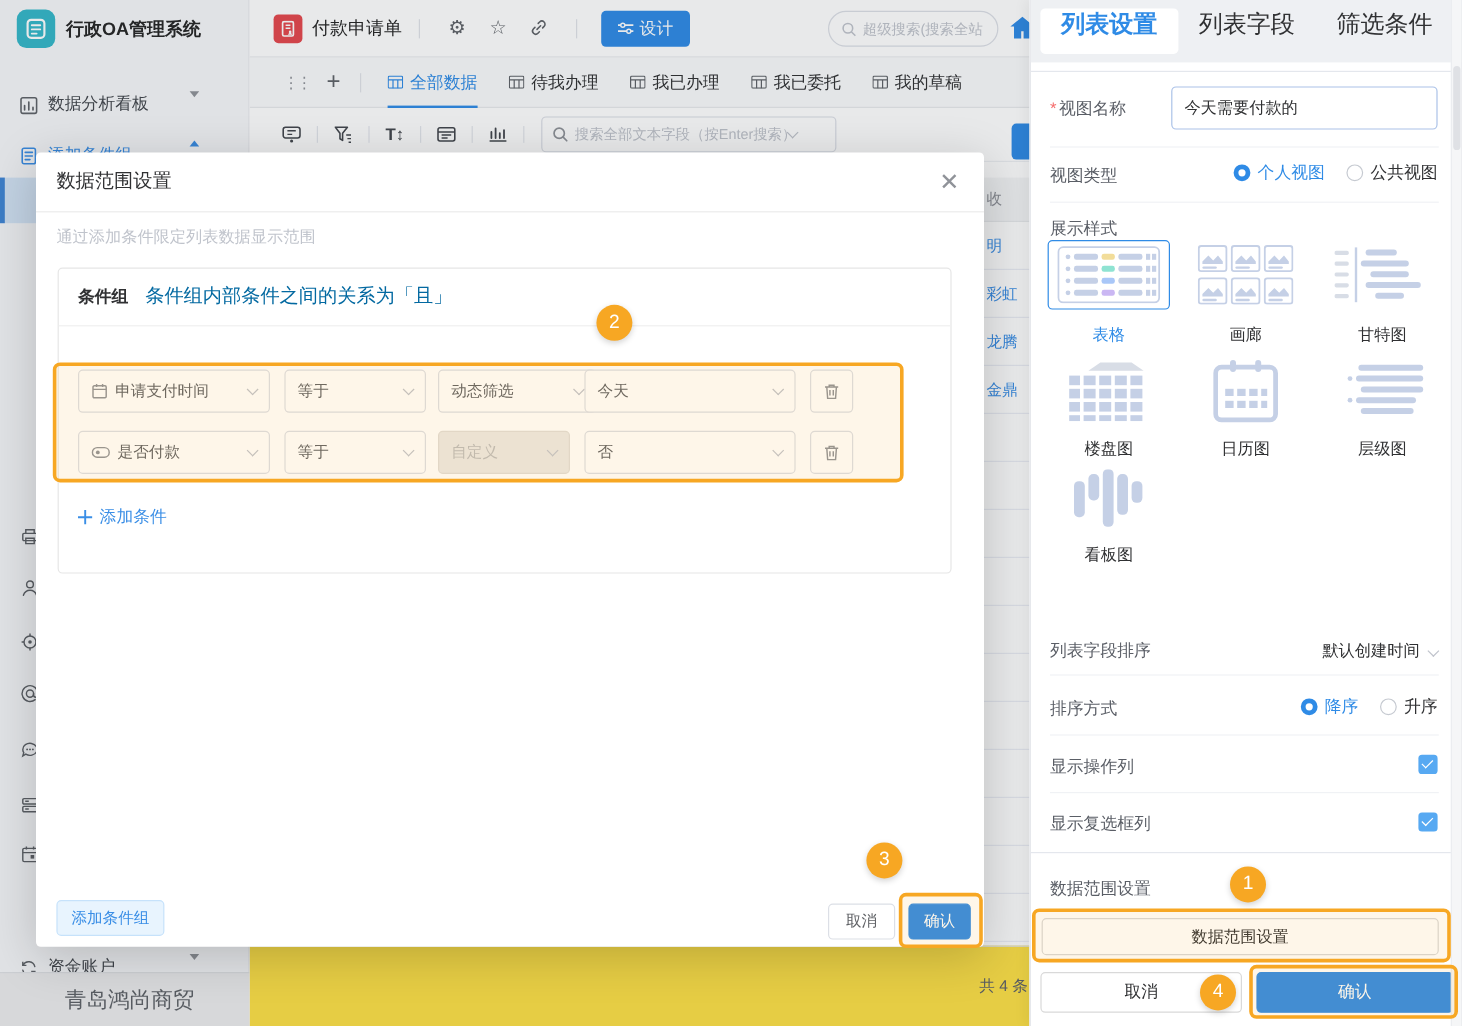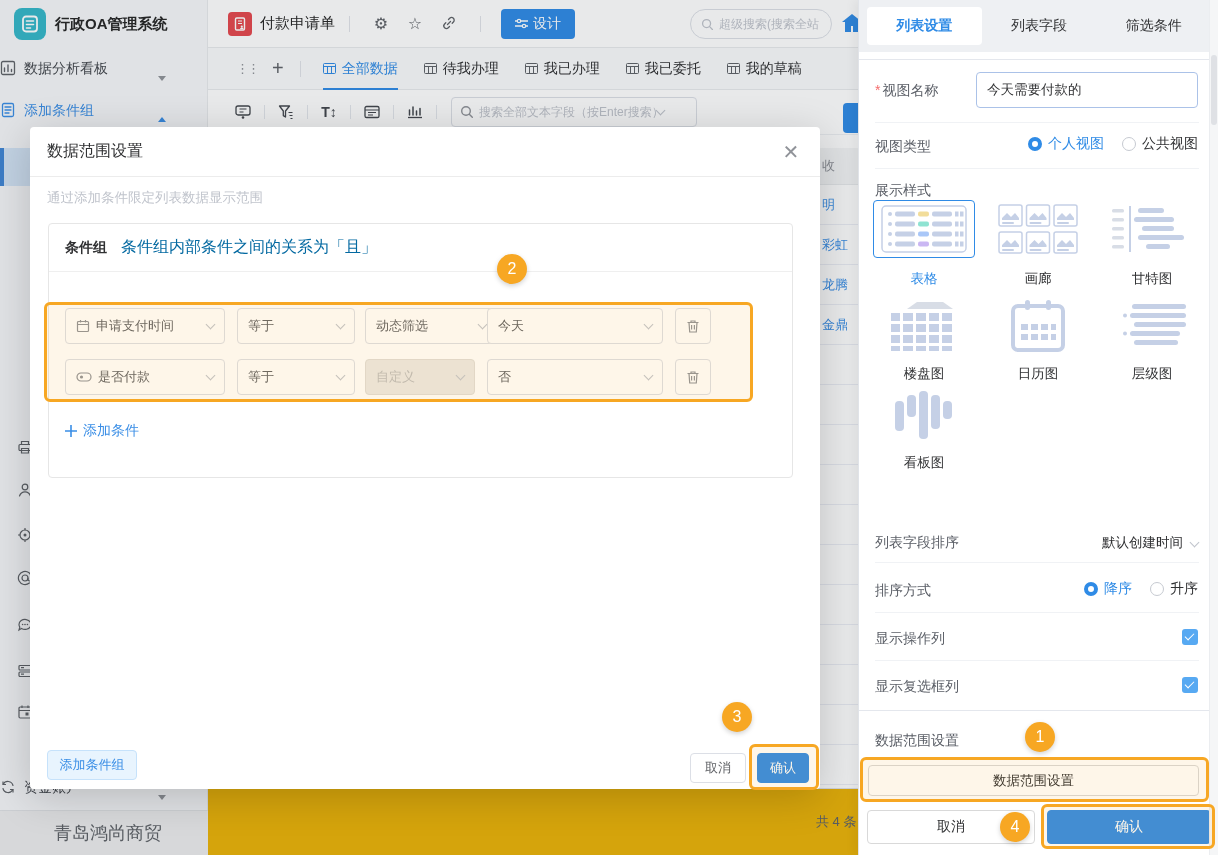--- a/index.html
+++ b/index.html
@@ -12,21 +12,21 @@
 
   
   .sidebar { position:absolute; left:0; top:0; width:208px; height:855px;
     background:#f7f8fa; border-right:1px solid #e8eaed; }
   .sb-header { position:absolute; left:0; top:0; width:208px; height:48px;
     display:flex; align-items:center; padding-left:14px; }
   .logo { width:32px; height:32px; border-radius:8px; background:#35b7c9;
     display:flex; align-items:center; justify-content:center; flex:none; }
   .sb-title { font-size:15px; font-weight:bold; color:#262626; margin-left:9px; white-space:nowrap; }
   .sb-item { position:absolute; left:0; width:184px; height:36px;
-    display:flex; align-items:flex-start; padding-left:0; color:#43474d; }
+    display:flex; align-items:flex-end; padding-left:16px; color:#43474d; }
   .sb-item .lbl { margin-left:8px; }
   .sb-item.blue, .sb-item.blue .lbl { color:#3a8ee6; }
   .caret-d { width:0; height:0; border-left:4px solid transparent; border-right:4px solid transparent;
     border-top:5px solid #909399; position:absolute; right:18px; top:16px; }
   .caret-u { width:0; height:0; border-left:4px solid transparent; border-right:4px solid transparent;
     border-bottom:5px solid #3a8ee6; position:absolute; right:18px; top:15px; }
   .sb-selected { position:absolute; left:0; top:148px; width:208px; height:38px; background:#d4e5f7; }
   .sb-selected .bar { position:absolute; left:0; top:0; width:4px; height:38px; background:#4086d6; }
   .side-ico { position:absolute; left:17px; width:16px; height:16px; color:#5f6368; }
   .sb-bottom { position:absolute; left:0; top:810px; width:208px; height:45px;
@@ -73,21 +73,21 @@
     transform:rotate(45deg); margin-top:-4px; flex:none; }
   .blue-frag { position:absolute; left:635px; top:103px; width:30px; height:30px; border-radius:4px; background:#2f8be6; }
 
   .strip-table { position:absolute; left:404px; top:148px; width:246px; }
   .thead { height:37px; background:#f4f5f7; border-bottom:1px solid #e8eaed; display:flex; align-items:center;
     color:#909399; font-size:13px; }
   .trow { height:40px; border-bottom:1px solid #ebeef5; display:flex; align-items:center;
     color:#3a8ee6; font-size:13px; background:#fff; }
   .trow.empty { color:transparent; }
   .strip-table .cell { padding-left:210px; white-space:nowrap; }
-  .main-bottom { position:absolute; left:0; top:788px; width:650px; height:67px; background:#eab308;
+  .main-bottom { position:absolute; left:0; top:788px; width:650px; height:67px; background:#fde047;
     border-top:1px solid #e0e3e8; }
   .pagetotal { position:absolute; left:608px; top:24px; font-size:13px; color:#5f6368; white-space:nowrap; }
 
   .overlay { position:absolute; left:0; top:0; width:858px; height:855px; background:rgba(28,37,52,0.10); z-index:5; }
 
   
   .modal { position:absolute; left:30px; top:127px; width:790px; height:662px; background:#fff;
     border-radius:4px; box-shadow:0 8px 40px rgba(0,0,0,0.18); z-index:10; }
   .m-header { position:absolute; left:0; top:0; width:790px; height:50px; border-bottom:1px solid #ececec;
     display:flex; align-items:center; }
@@ -114,21 +114,21 @@
   .m-footer-btn { position:absolute; height:30px; border-radius:4px; font-size:13px;
     display:flex; align-items:center; justify-content:center; cursor:pointer; }
   .btn-addgrp { left:17px; top:623px; width:90px; background:#e8f4fe; border:1px solid #c6e2fb; color:#3a8ee6;text-align:center; }
   .btn-cancel { left:660px; top:626px; width:56px; background:#fff; border:1px solid #dcdfe6; color:#606266; }
   .btn-confirm { left:727px; top:626px; width:52px; background:#2f8be6; border:1px solid #2f8be6; color:#fff; }
 
   
   .panel { position:absolute; left:858px; top:0; width:360px; height:855px; background:#fff; z-index:20;
     border-left:1px solid #e0e3e8; box-shadow:-4px 0 10px rgba(0,0,0,0.05); }
   .p-head { position:absolute; left:0; top:0; width:360px; height:52px; background:#eef0f3; padding:7px 8px; display:flex; }
-  .p-tab { flex:1; display:flex; align-items:center; justify-content:center; font-size:14px; color:#303133;
+  .p-tab { flex:1; display:flex; justify-content:center; font-size:20px; color:#303133;
     border-radius:4px; cursor:pointer; }
   .p-tab.active { background:#fff; color:#2f8be6; font-weight:bold; }
   .p-divider { position:absolute; left:0; width:360px; height:1px; background:#e4e7ed; }
   .p-divider.soft { left:16px; width:324px; background:#f0f2f5; }
   .p-label { position:absolute; left:16px; font-size:14px; color:#5a5e66; white-space:nowrap; }
   .req { color:#f56c6c; margin-right:2px; }
   .name-input { position:absolute; left:117px; top:72px; width:222px; height:36px; border:1px solid #abc2e8;
     border-radius:4px; padding:0 10px; font-size:13.5px; color:#303133; outline:none; font-family:inherit; background:#fff; }
   .radio { width:14px; height:14px; border-radius:50%; border:1px solid #c6cad1; background:#fff; flex:none; }
   .radio.on { border:4.5px solid #2f8be6; }

